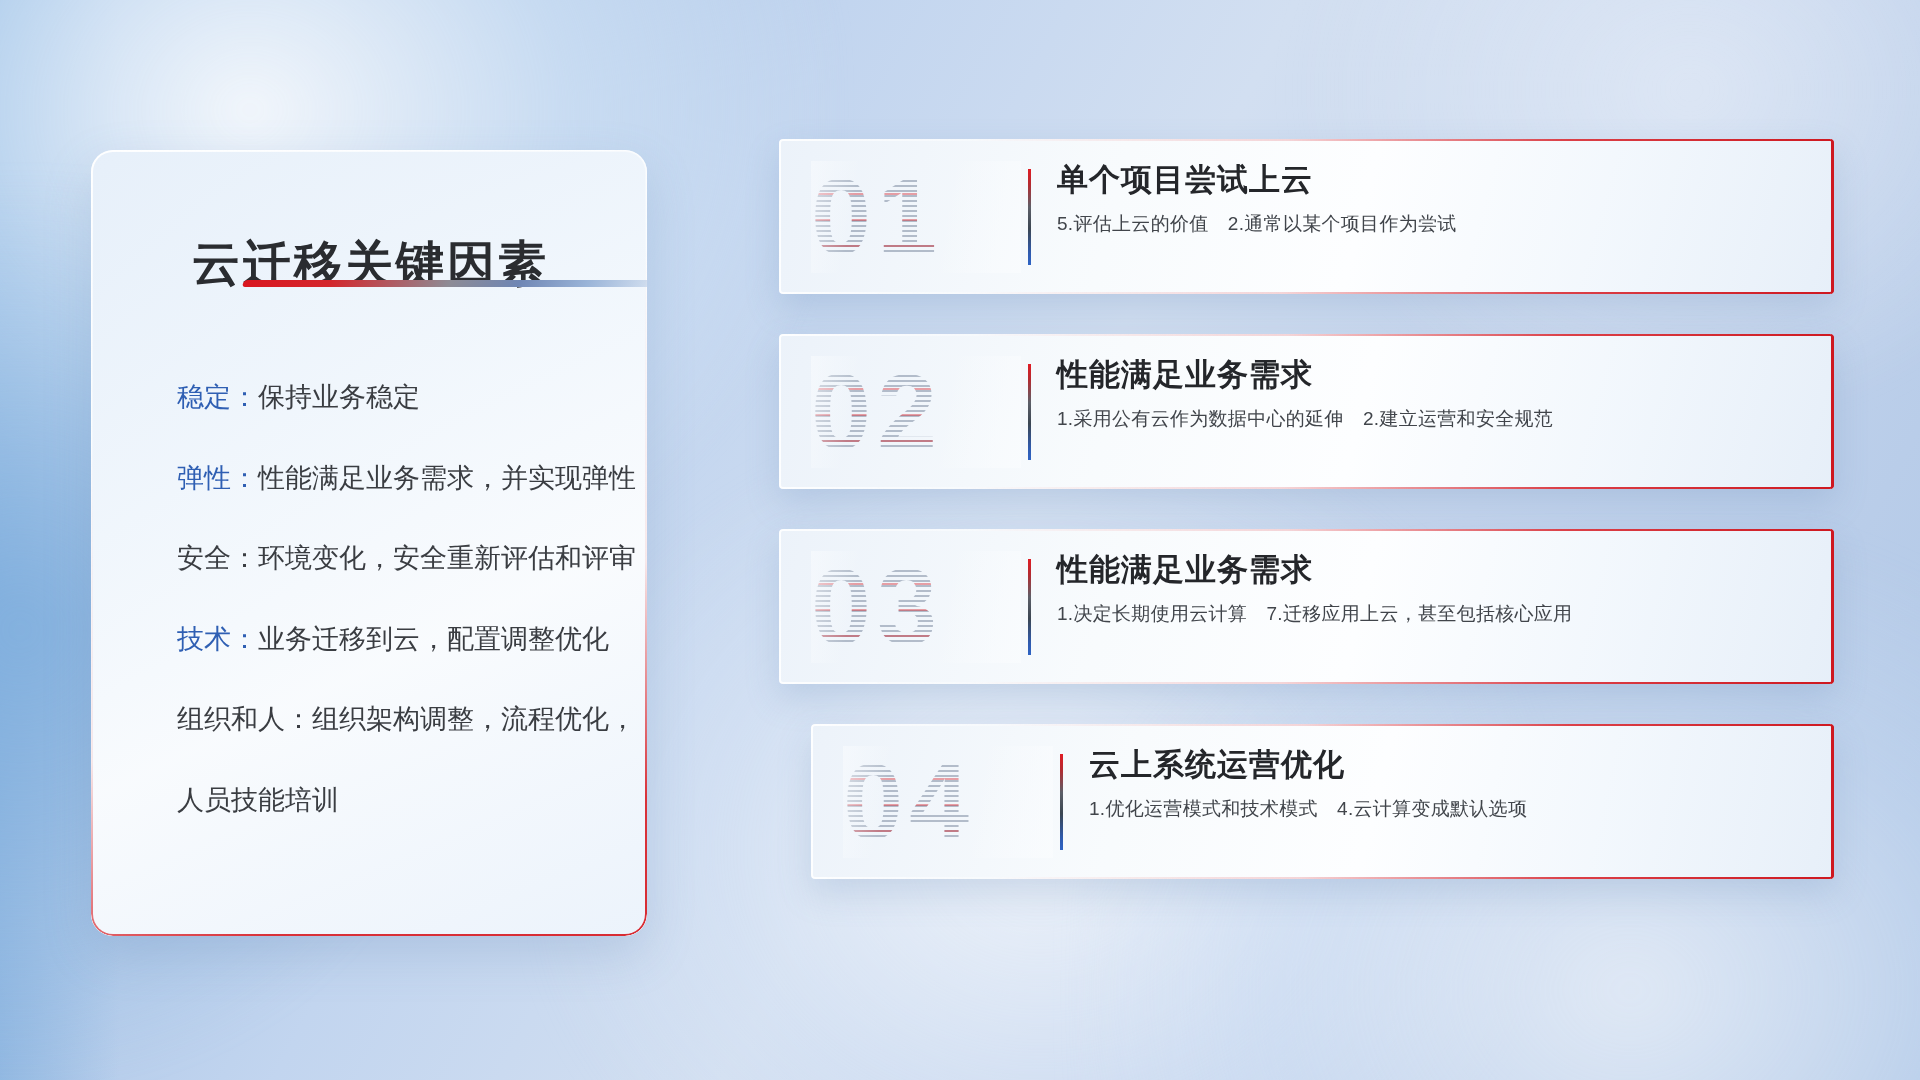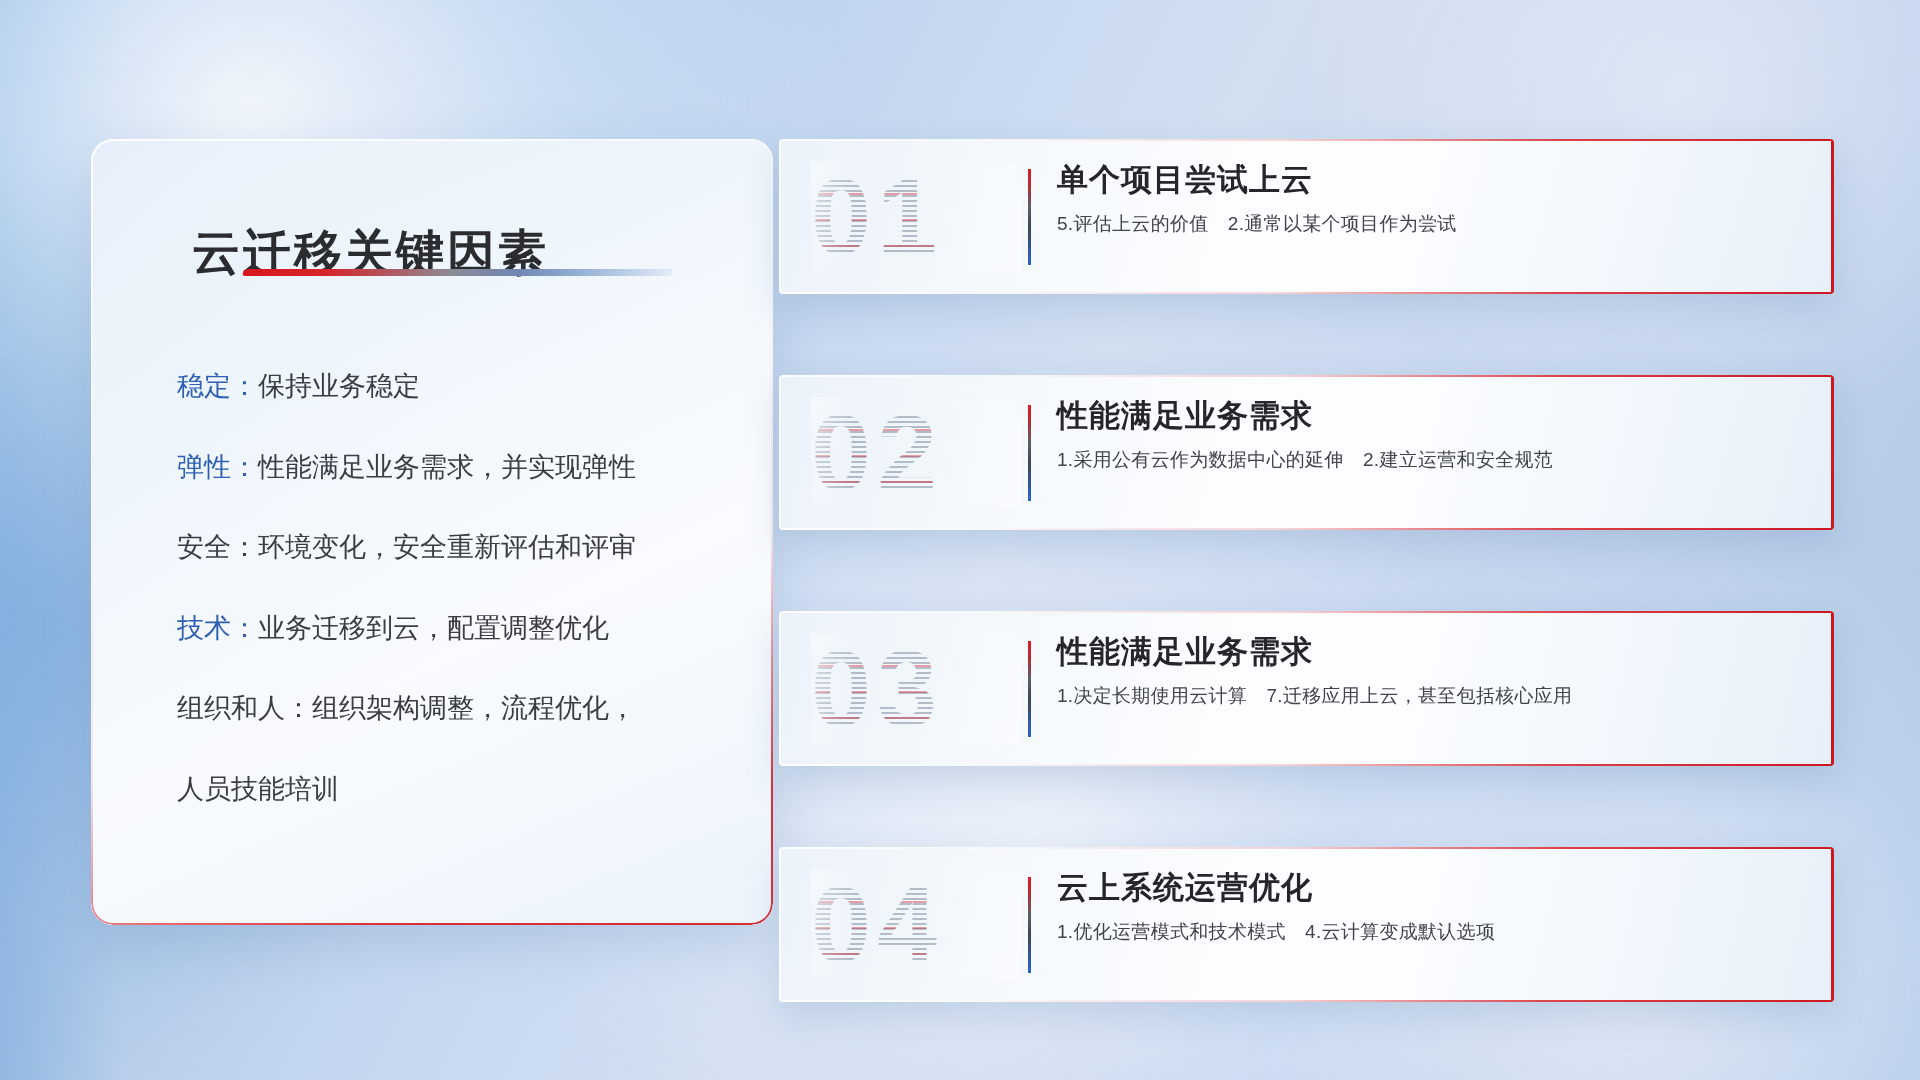--- a/index.html
+++ b/index.html
@@ -45,21 +45,21 @@
   .bg-band{
     position:absolute;left:0;top:0;width:120px;height:100%;
     background:linear-gradient(90deg,rgba(120,170,220,.55),rgba(150,190,230,0));
   }
 
   
   #slide{position:absolute;inset:0;}
 
   
   #left-panel{
-    position:absolute;left:91px;top:139px;width:682px;height:786px;
+    position:absolute;left:91px;top:150px;width:556px;height:786px;
     border-radius:22px;
     background:linear-gradient(155deg, rgba(231,240,250,.96) 0%, rgba(243,248,253,.97) 38%, rgba(250,252,254,.98) 62%, rgba(237,244,252,.96) 100%);
     box-shadow:0 18px 48px rgba(96,133,178,.22), inset 0 0 0 1px rgba(255,255,255,.7);
     overflow:hidden;
   }
   #left-panel::before{
     content:"";position:absolute;inset:0;border-radius:22px;padding:2px;
     background:linear-gradient(160deg, rgba(255,255,255,.95) 0%, rgba(255,255,255,.25) 30%, rgba(222,60,62,.10) 62%, rgba(214,32,40,.92) 86%, rgba(214,32,40,.95) 100%);
     -webkit-mask:linear-gradient(#000 0 0) content-box,linear-gradient(#000 0 0);
     -webkit-mask-composite:xor;mask-composite:exclude;
@@ -83,27 +83,27 @@
     font-size:27px;line-height:1.28;color:#3a3d42;
     margin:0 0 46px 0;white-space:nowrap;font-weight:400;
   }
   .panel-line.last{margin-bottom:0;}
   .panel-line .k-blue{color:#2f5fb3;}
   .panel-line .k-dark{color:#3a3d42;}
 
   
   #cards{position:absolute;left:779px;top:139px;width:1055px;}
   .card{
-    position:relative;height:155px;margin-bottom:81px;
+    position:relative;height:155px;margin-bottom:40px;
     border-radius:4px;
     background:linear-gradient(104deg, rgba(237,243,250,.97) 0%, rgba(248,251,253,.99) 30%, rgba(253,254,255,1) 55%, rgba(243,248,253,.98) 78%, rgba(232,240,249,.96) 100%);
     box-shadow:0 14px 34px rgba(96,133,178,.22);
     overflow:hidden;
   }
-  .card:last-child{margin-bottom:0;}
+  .card:last-child{margin-bottom:0;margin-left:32px;}
   .card::before{
     content:"";position:absolute;inset:0;padding:2px;border-radius:4px;
     background:linear-gradient(92deg, rgba(255,255,255,.9) 0%, rgba(255,255,255,.35) 18%, rgba(214,32,40,.18) 48%, rgba(214,32,40,.85) 74%, rgba(206,24,32,1) 100%);
     -webkit-mask:linear-gradient(#000 0 0) content-box,linear-gradient(#000 0 0);
     -webkit-mask-composite:xor;mask-composite:exclude;
     pointer-events:none;
   }
   .card::after{
     content:"";position:absolute;right:0;top:0;width:3px;height:100%;
     background:#ce1820;pointer-events:none;

